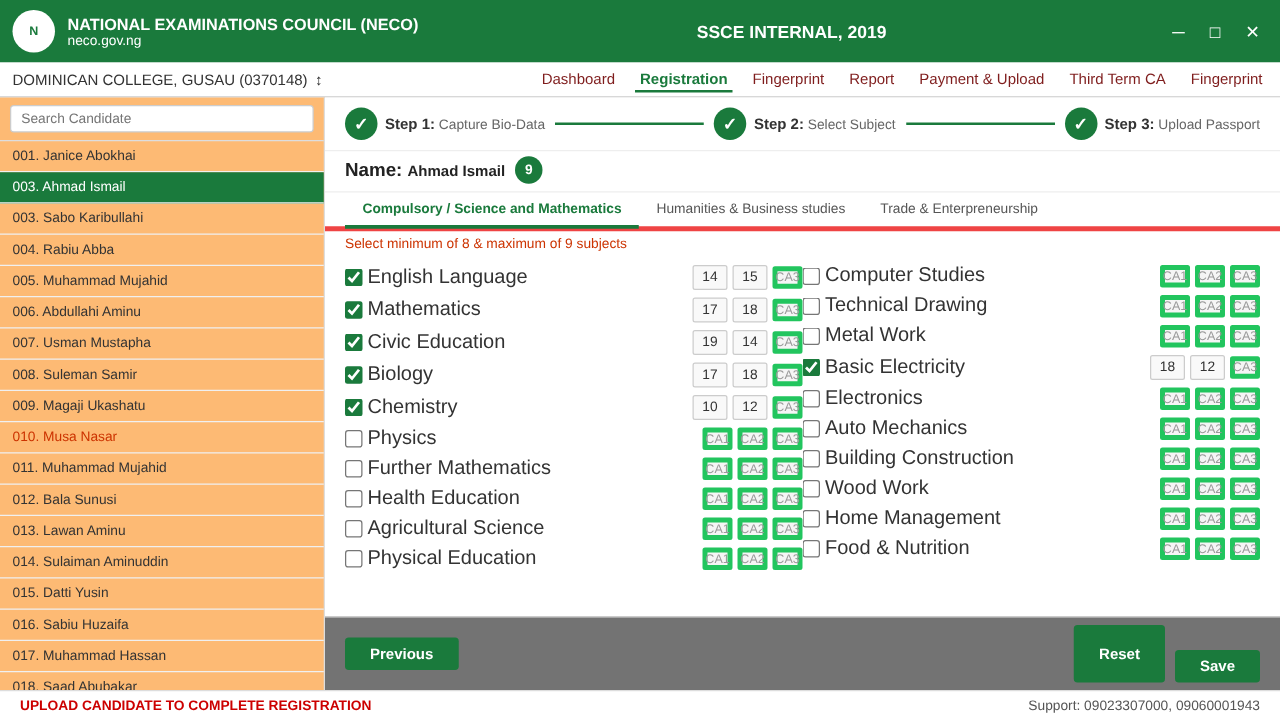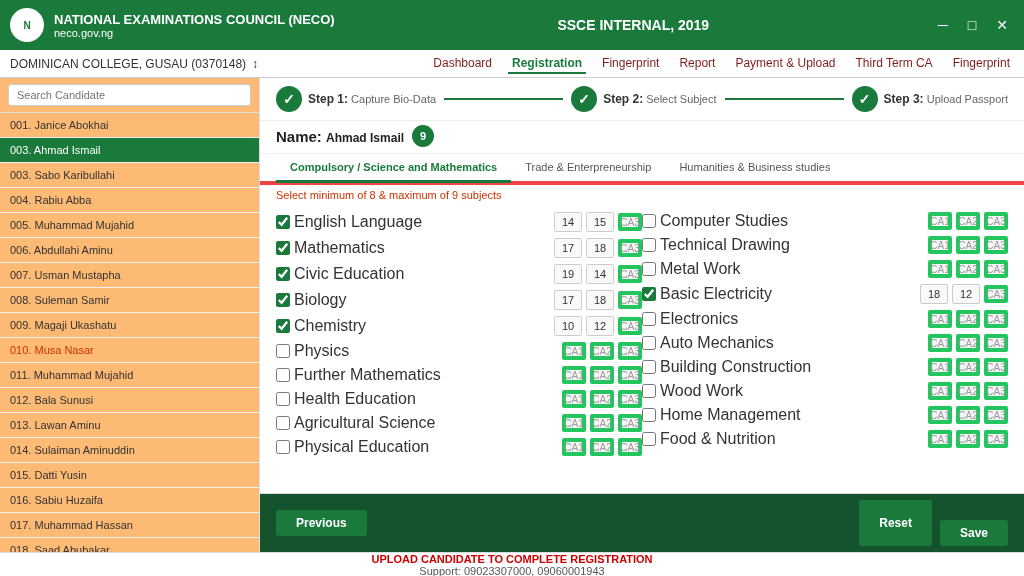--- a/index.html
+++ b/index.html
@@ -149,40 +149,39 @@
     }
     .ca-box {
       width: 24px; height: 18px; border: 4px solid #22c55e; border-radius: 2px;
       text-align: center; font-size: 10px; background: #f5f5f5; color: #999;
       display: flex; align-items: center; justify-content: center;
     }
 
     
     .footer-bar {
       display: flex; align-items: center; justify-content: space-between;
-      padding: 6px 16px; border-top: 1px solid #ddd; background: #14532d;
+      padding: 6px 16px; border-top: 1px solid #ddd; background: #737373;
     }
     .footer-btn {
       padding: 6px 20px; border: none; border-radius: 3px;
       cursor: pointer; font-size: 12px; font-weight: bold;
     }
     .prev-btn { background: #1a7a3c; color: white; }
     .reset-btn { background: #1a7a3c; color: white; }
     .save-btn { background: #1a7a3c; color: white; margin-top: 20px; }
 
     
     .status-bar {
       background: white;
       border-top: 1px solid #ddd;
       height: 24px;
       display: flex;
       align-items: center;
       padding: 0 16px;
       justify-content: space-between;
-      flex-direction: column;
     }
     .upload-notice { color: #cc0000; font-size: 11px; font-weight: bold; }
     .support-text { font-size: 11px; color: #555; }
   </style>
 </head>
 <body>
 
 <div class="title-bar">
   <div class="title-bar-left">
     <div class="title-bar-logo">N</div>
@@ -265,22 +264,22 @@
       </div>
     </div>
 
     <div class="name-bar">
       <h3>Name: <span>Ahmad Ismail</span></h3>
       <div class="name-badge">9</div>
     </div>
 
     <div class="subject-tabs">
       <div class="subject-tab active">Compulsory / Science and Mathematics</div>
+      <div class="subject-tab">Humanities &amp; Business studies</div>
       <div class="subject-tab">Trade &amp; Enterpreneurship</div>
-      <div class="subject-tab">Humanities &amp; Business studies</div>
     </div>
 
     <div class="subject-note">Select minimum of 8 &amp; maximum of 9 subjects</div>
 
     <div class="subjects-grid">
 
       <div>
 
         <div class="subject-row">
           <input type="checkbox" class="subject-checkbox" checked="" style="">

